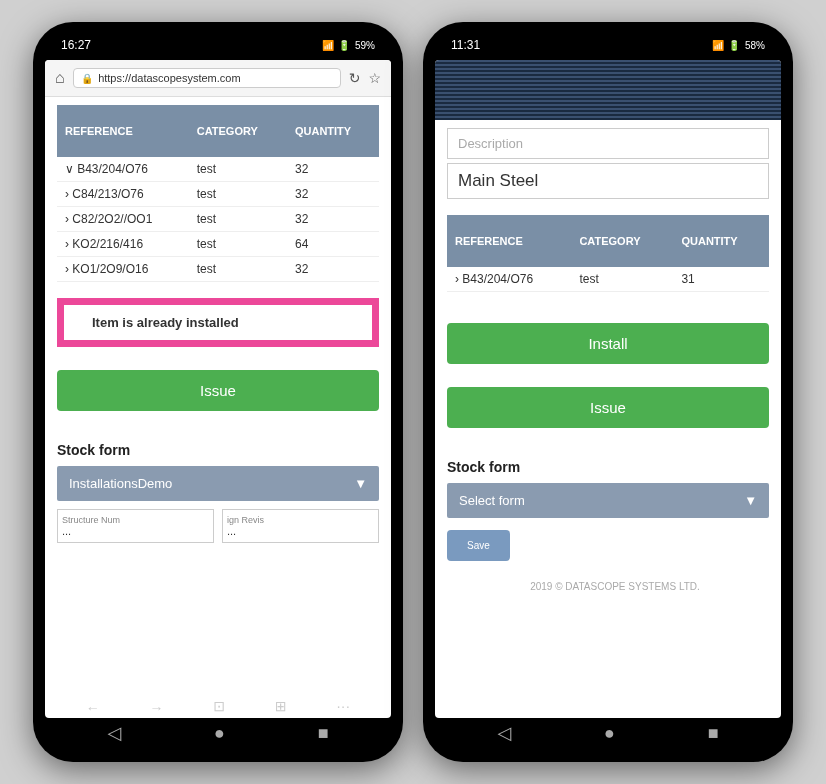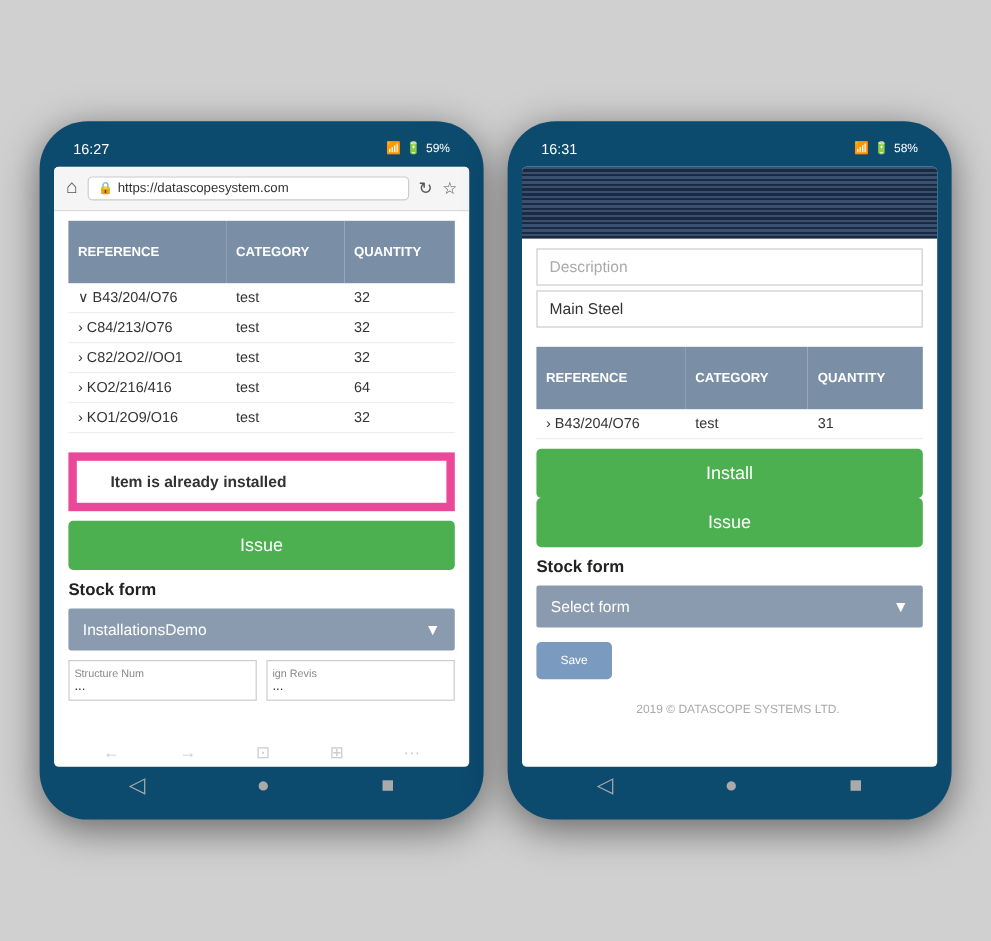--- a/index.html
+++ b/index.html
@@ -9,22 +9,22 @@
       justify-content: center;
       align-items: center;
       min-height: 100vh;
       font-family: Arial, sans-serif;
       gap: 20px;
       padding: 20px;
     }
 
     .phone {
       width: 370px;
-      height: 582px;
-      background: #0c4a6e;
+      height: 740px;
+      background: #000000;
       border-radius: 40px;
       padding: 12px;
       box-shadow: 0 8px 32px rgba(0,0,0,0.5);
       display: flex;
       flex-direction: column;
       position: relative;
     }
 
     .phone-top-bar {
       display: flex;
@@ -124,21 +124,21 @@
       border: 7px solid #ec4899;
       padding: 10px 28px;
       font-size: 13px;
       font-weight: bold;
       color: #333;
     }
 
     .green-button {
       display: block;
       width: calc(100% - 24px);
-      margin: 0 12px;
+      margin: 23px 12px;
       background: #4CAF50;
       color: white;
       border: none;
       border-radius: 4px;
       padding: 12px;
       font-size: 15px;
       text-align: center;
       cursor: pointer;
     }
 
@@ -214,21 +214,21 @@
       border: 1px solid #ccc;
       padding: 7px 10px;
       font-size: 13px;
       color: #aaa;
     }
 
     .description-value {
       margin: 0 12px 8px 12px;
       border: 1px solid #ccc;
       padding: 7px 10px;
-      font-size: 13px;
+      font-size: 17px;
       color: #333;
     }
 
     .header-image {
       width: 100%;
       height: 60px;
       background: linear-gradient(to bottom, #2a3a5a, #4a6080);
       display: flex;
       align-items: center;
       justify-content: center;
@@ -383,21 +383,21 @@
 
   <div class="phone-home-bar">
     <span>◁</span>
     <span>●</span>
     <span>■</span>
   </div>
 </div>
 
 <div class="phone">
   <div class="phone-top-bar">
-    <span>16:31</span>
+    <span>11:31</span>
     <div class="status-bar-icons">
       <span>📶</span>
       <span>🔋</span>
       <span>58%</span>
     </div>
   </div>
 
   <div class="phone-screen">
 
     <div class="header-image">

